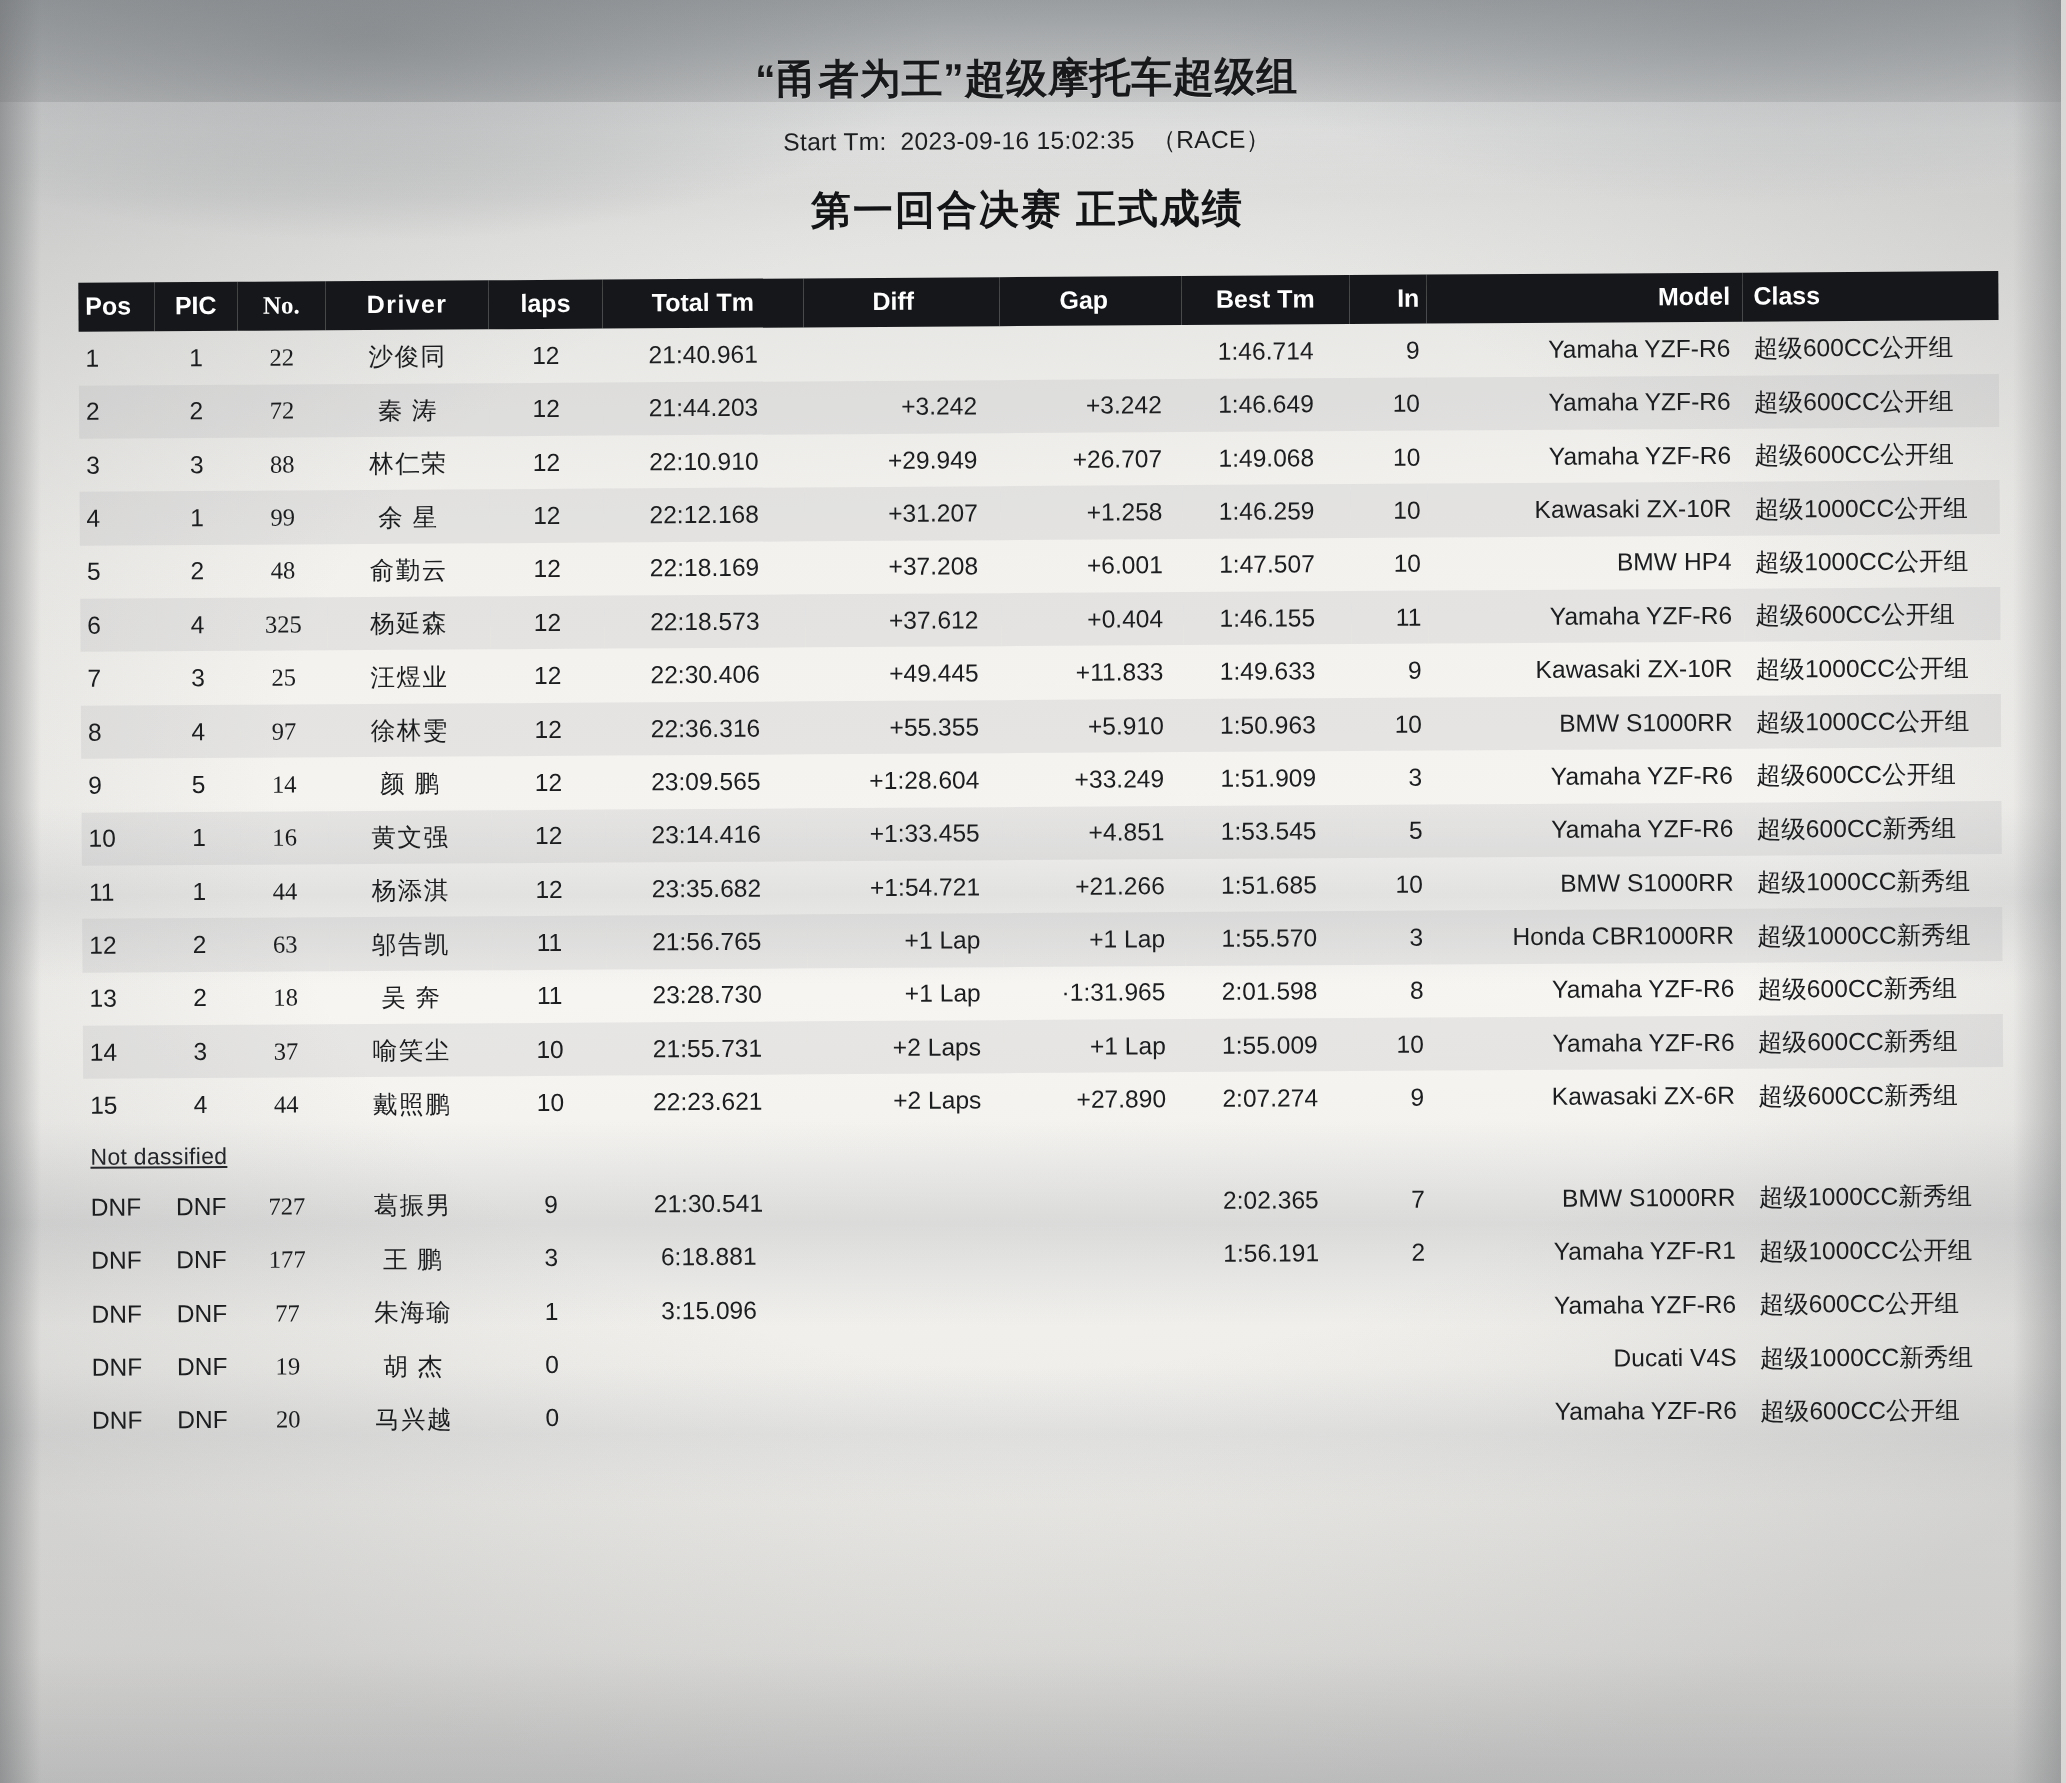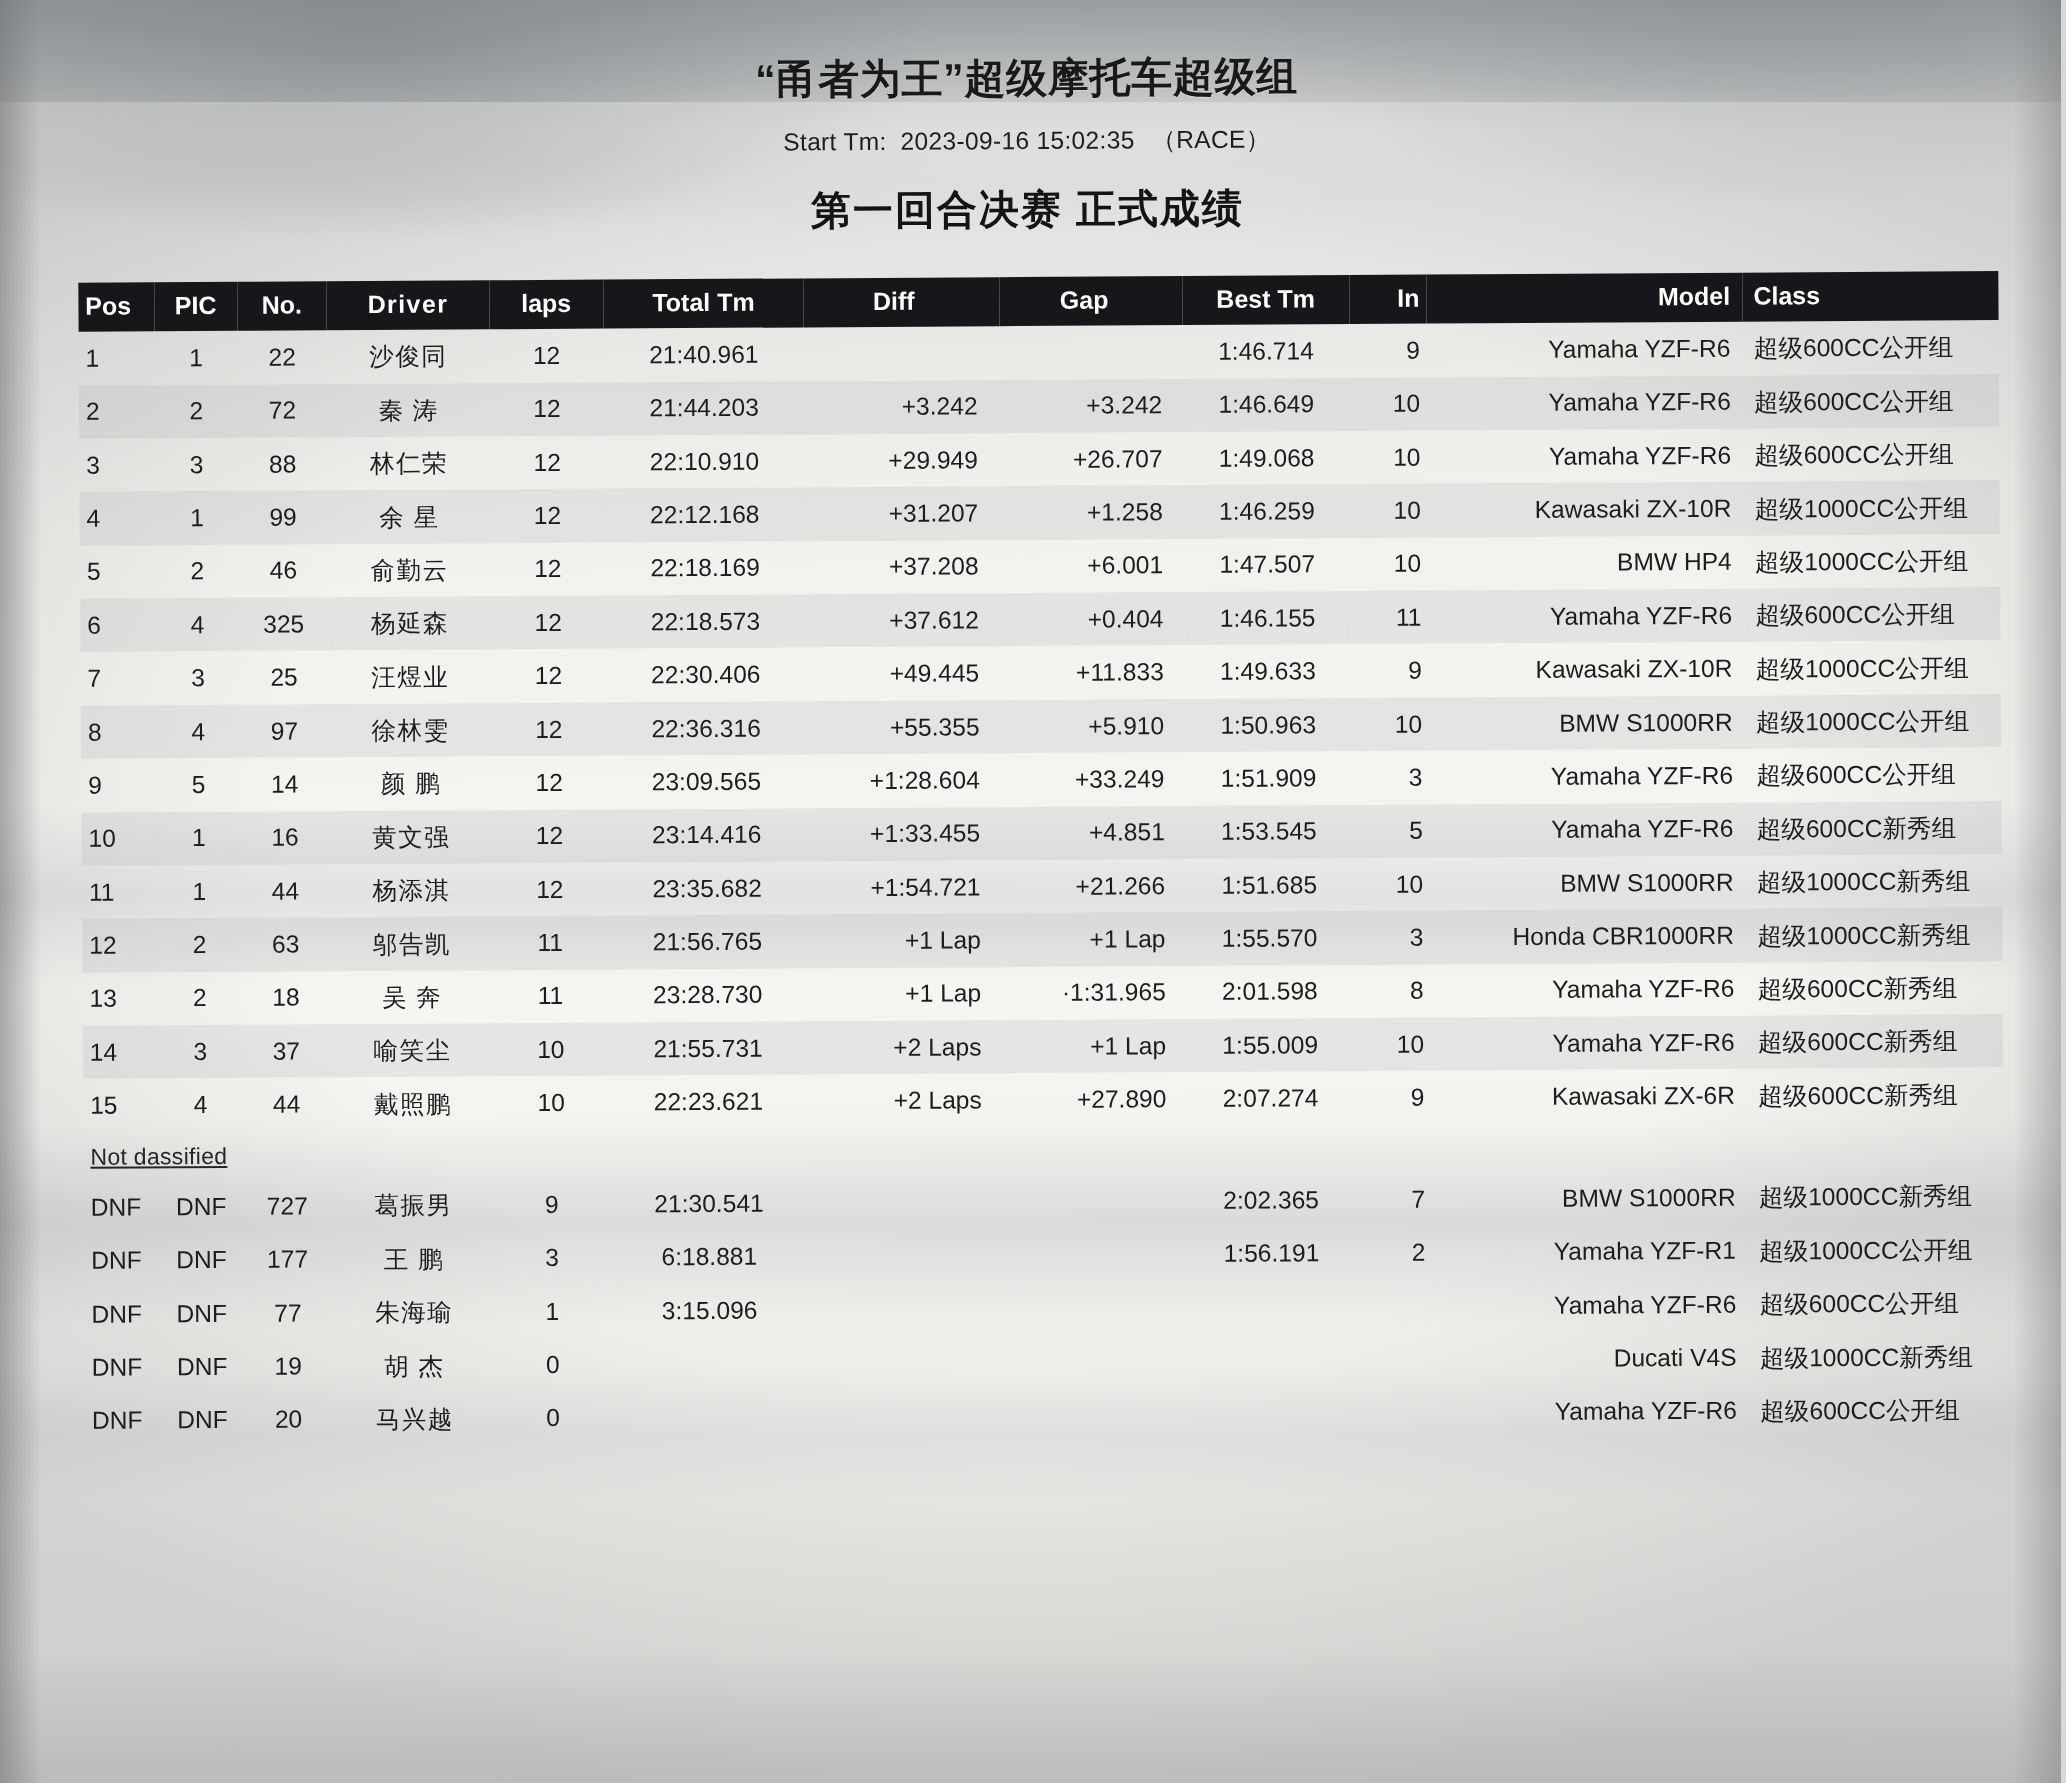--- a/index.html
+++ b/index.html
@@ -103,21 +103,21 @@
   }
   table.results tbody td {
     padding: 10.2px 6.8px;
     white-space: nowrap;
     font-size: 24.6px;
   }
   tbody tr.alt td { background: rgba(170,172,174,.20); }
 
   .c-pos     { width: 66px;  text-align: left; }
   .c-pic     { width: 75px; text-align: center; }
-  .c-no      { width: 87px; text-align: center; }
+  .c-no      { width: 87px; text-align: center; font-family: Liberation Serif, serif; }
   .c-driver  { width: 171px; text-align: center; letter-spacing: 1.4px; }
   .c-laps    { width: 116px; text-align: center; }
   .c-total   { width: 212px; text-align: center; }
   .c-diff    { width: 184px; text-align: right; padding-right: 23px !important; }
   .c-gap     { width: 171px; text-align: right; padding-right: 20.5px !important; }
   .c-best    { width: 171px; text-align: center; }
   .c-in      { width: 75px; text-align: right; }
   .c-model   { width: 321px; text-align: right; padding-right: 12.3px !important; }
   .c-class   { width: 246px; text-align: left;  padding-left: 11px !important; }
 
@@ -237,21 +237,21 @@
               <td class="c-diff">+31.207</td>
               <td class="c-gap">+1.258</td>
               <td class="c-best">1:46.259</td>
               <td class="c-in">10</td>
               <td class="c-model">Kawasaki ZX-10R</td>
               <td class="c-class">超级1000CC公开组</td>
             </tr>
             <tr>
               <td class="c-pos">5</td>
               <td class="c-pic">2</td>
-              <td class="c-no">46</td>
+              <td class="c-no">48</td>
               <td class="c-driver">俞勤云</td>
               <td class="c-laps">12</td>
               <td class="c-total">22:18.169</td>
               <td class="c-diff">+37.208</td>
               <td class="c-gap">+6.001</td>
               <td class="c-best">1:47.507</td>
               <td class="c-in">10</td>
               <td class="c-model">BMW HP4</td>
               <td class="c-class">超级1000CC公开组</td>
             </tr>

